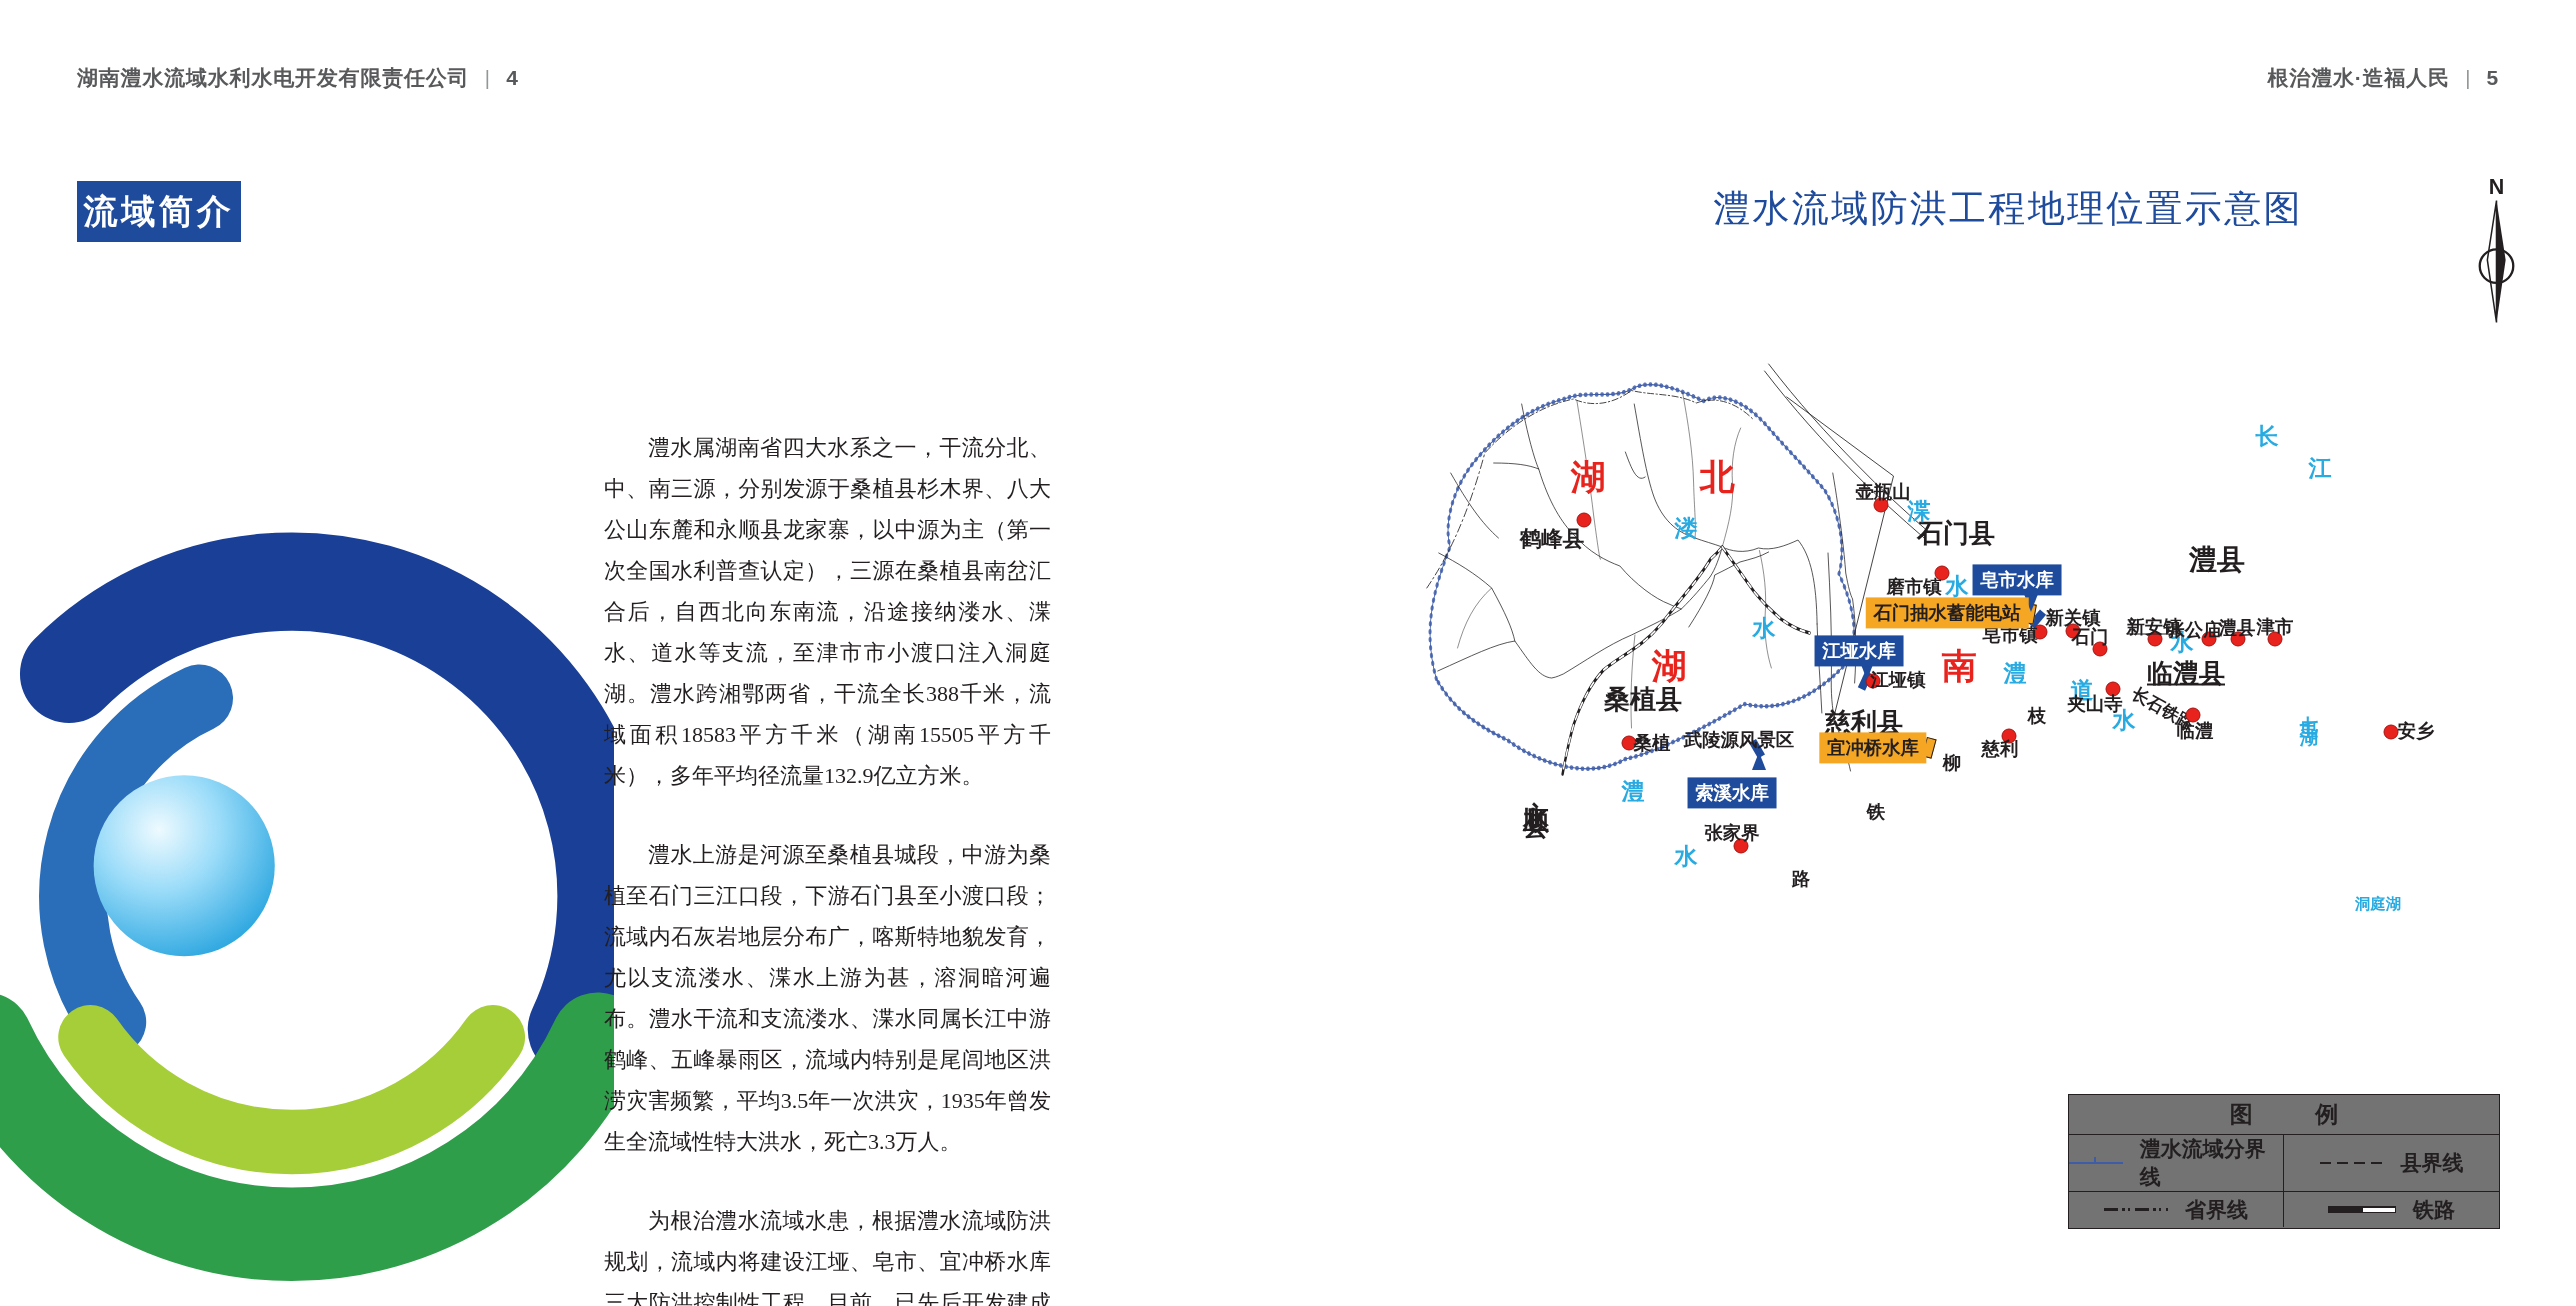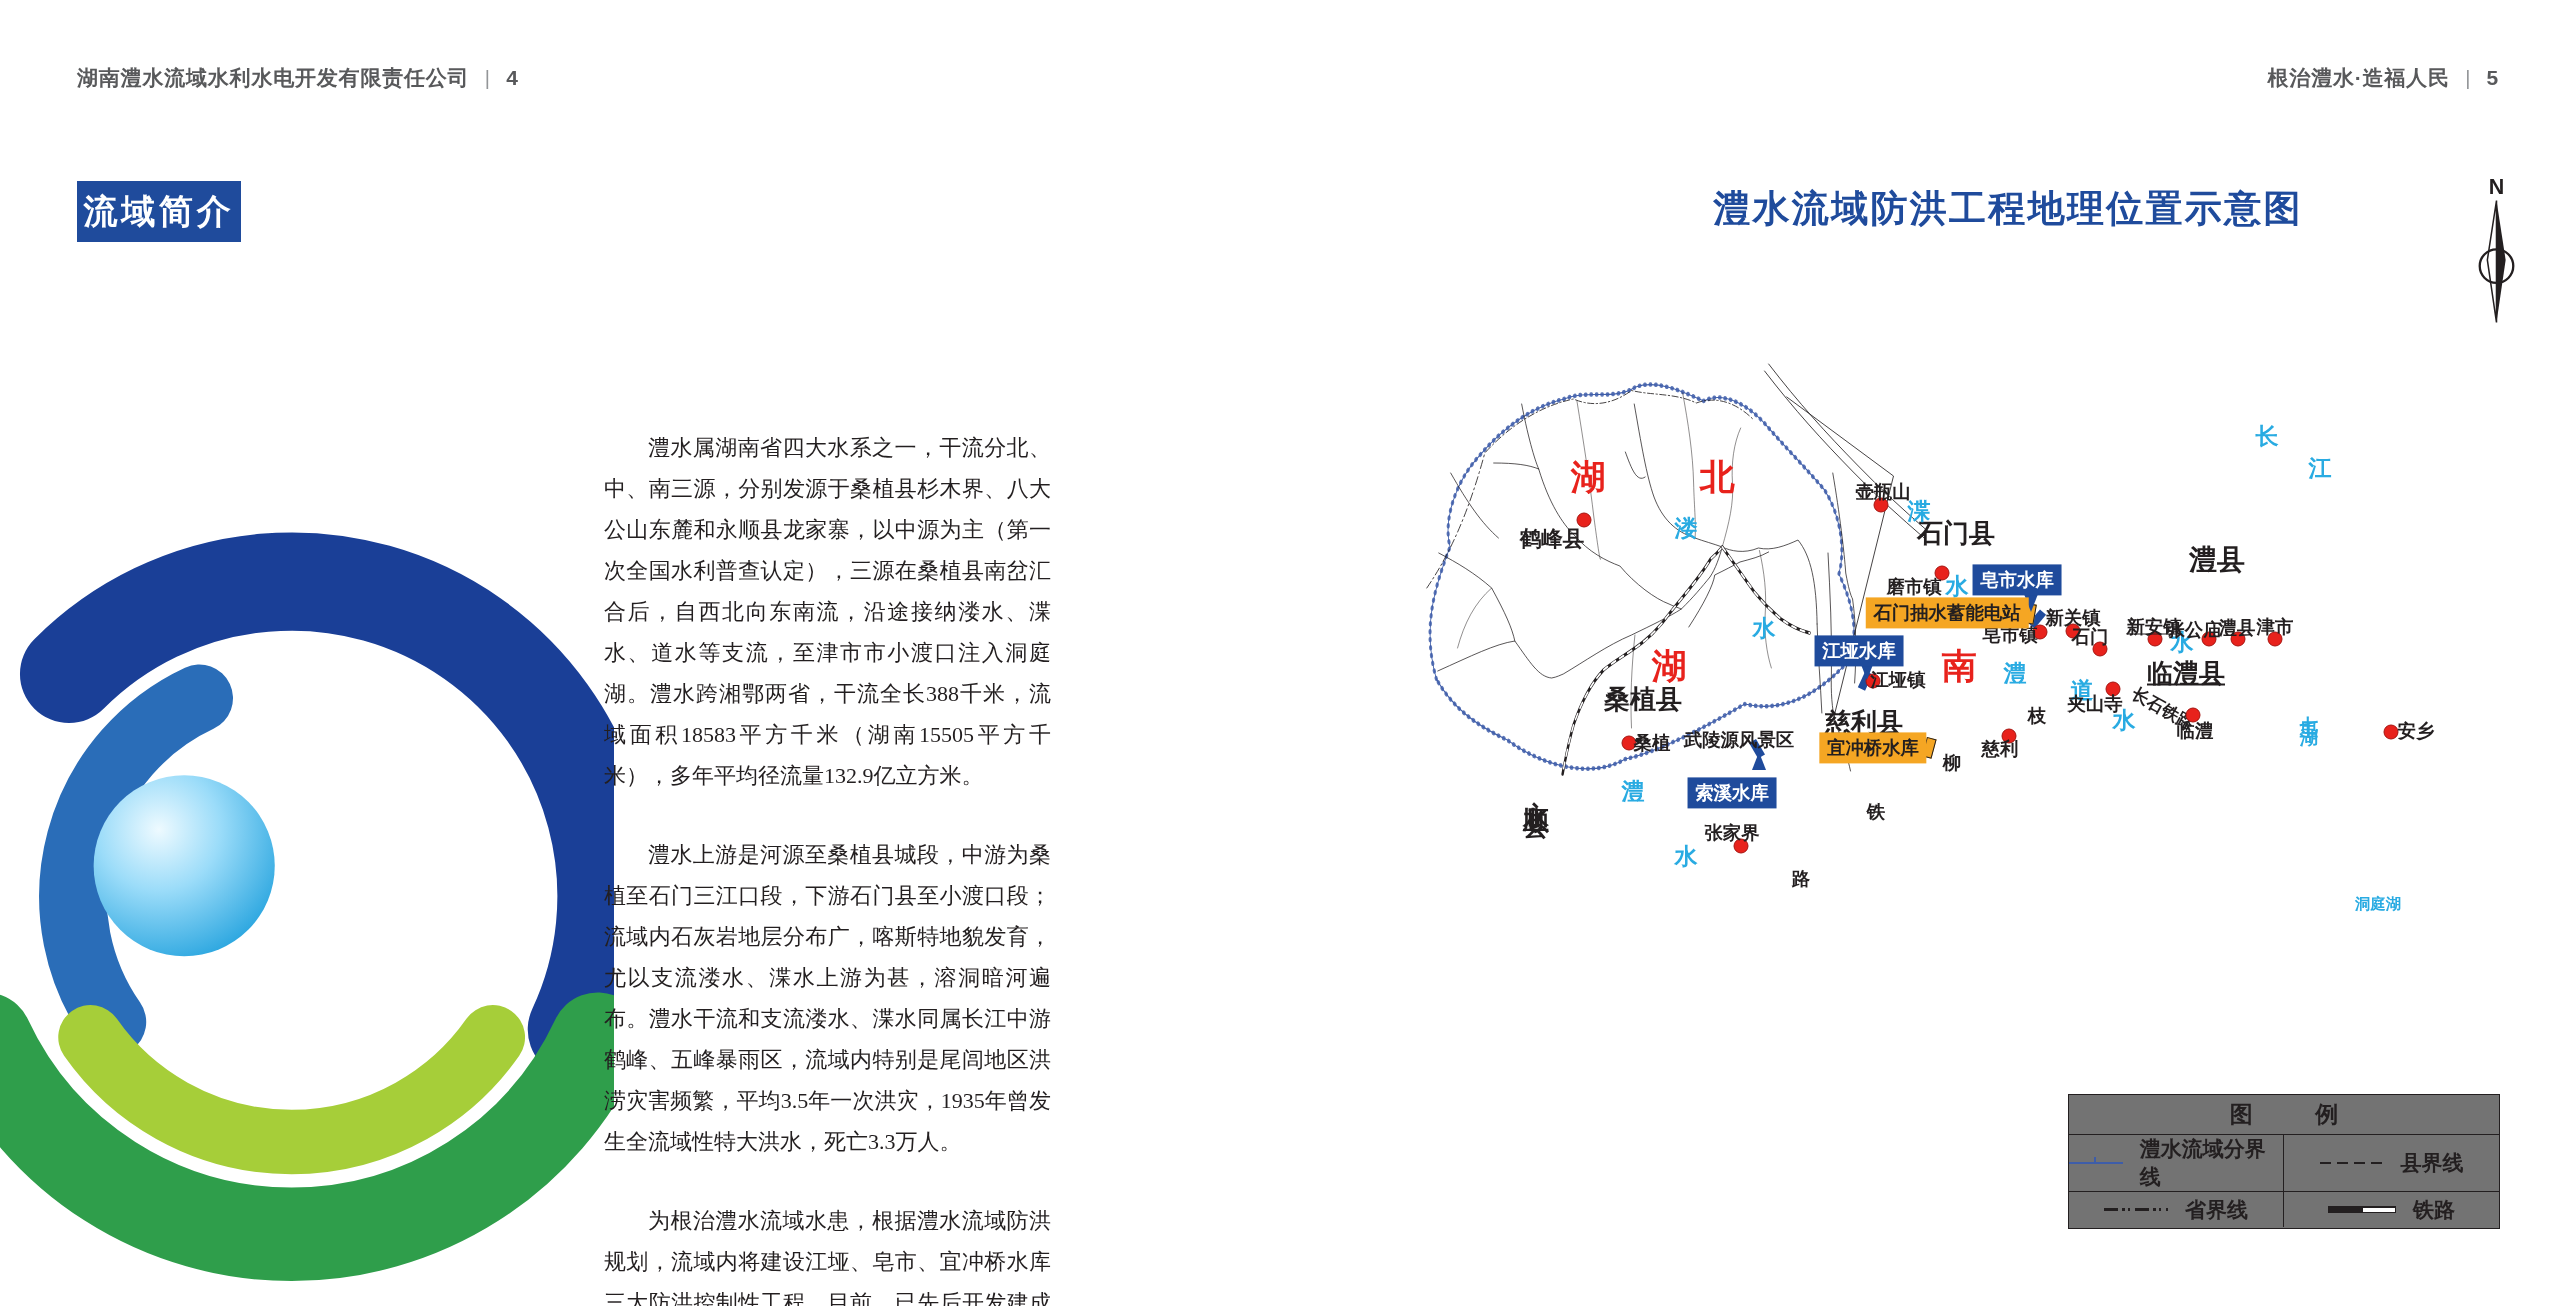--- a/index.html
+++ b/index.html
@@ -15,21 +15,21 @@
   .title-box{position:absolute;left:77px;top:181px;width:164px;height:61px;background:#1f4b9c;
              color:#ffffff;display:flex;align-items:center;justify-content:center;
              font-size:34px;font-weight:bold;letter-spacing:3.8px;}
   .body-text{position:absolute;left:604px;top:427px;width:447px;
              font-family:"Liberation Serif","DejaVu Serif",serif;
              font-size:22px;line-height:41px;text-align:justify;color:#231f20;}
   .body-text p{margin:0 0 38px 0;text-indent:2em;}
   #logo{position:absolute;left:0px;top:482px;width:614px;height:829px;}
   
   .map-title{position:absolute;left:1693px;top:184px;width:630px;text-align:center;
-             font-size:37px;font-weight:bold;color:#1f4b9c;letter-spacing:2.3px;}
+             font-size:37px;font-weight:normal;color:#1f4b9c;letter-spacing:2.3px;}
   #compass{position:absolute;left:2466px;top:175px;width:61px;height:146px;text-align:center;}
   #compass .n{font-size:21.5px;font-weight:bold;color:#231f20;}
   #map{position:absolute;left:1420px;top:353px;width:1136px;height:660px;}
   #map svg{position:absolute;left:0;top:0;}
   .ml{position:absolute;transform:translate(-50%,-50%);white-space:nowrap;font-weight:bold;z-index:3;}
   .province{font-size:35px;color:#e8221c;letter-spacing:1.5px;}
   .county{font-size:26px;color:#231f20;}
   .city-label{font-size:18.4px;color:#231f20;}
   .river{font-size:23px;color:#29abe2;}
   .lake{font-size:18.4px;color:#29abe2;}

